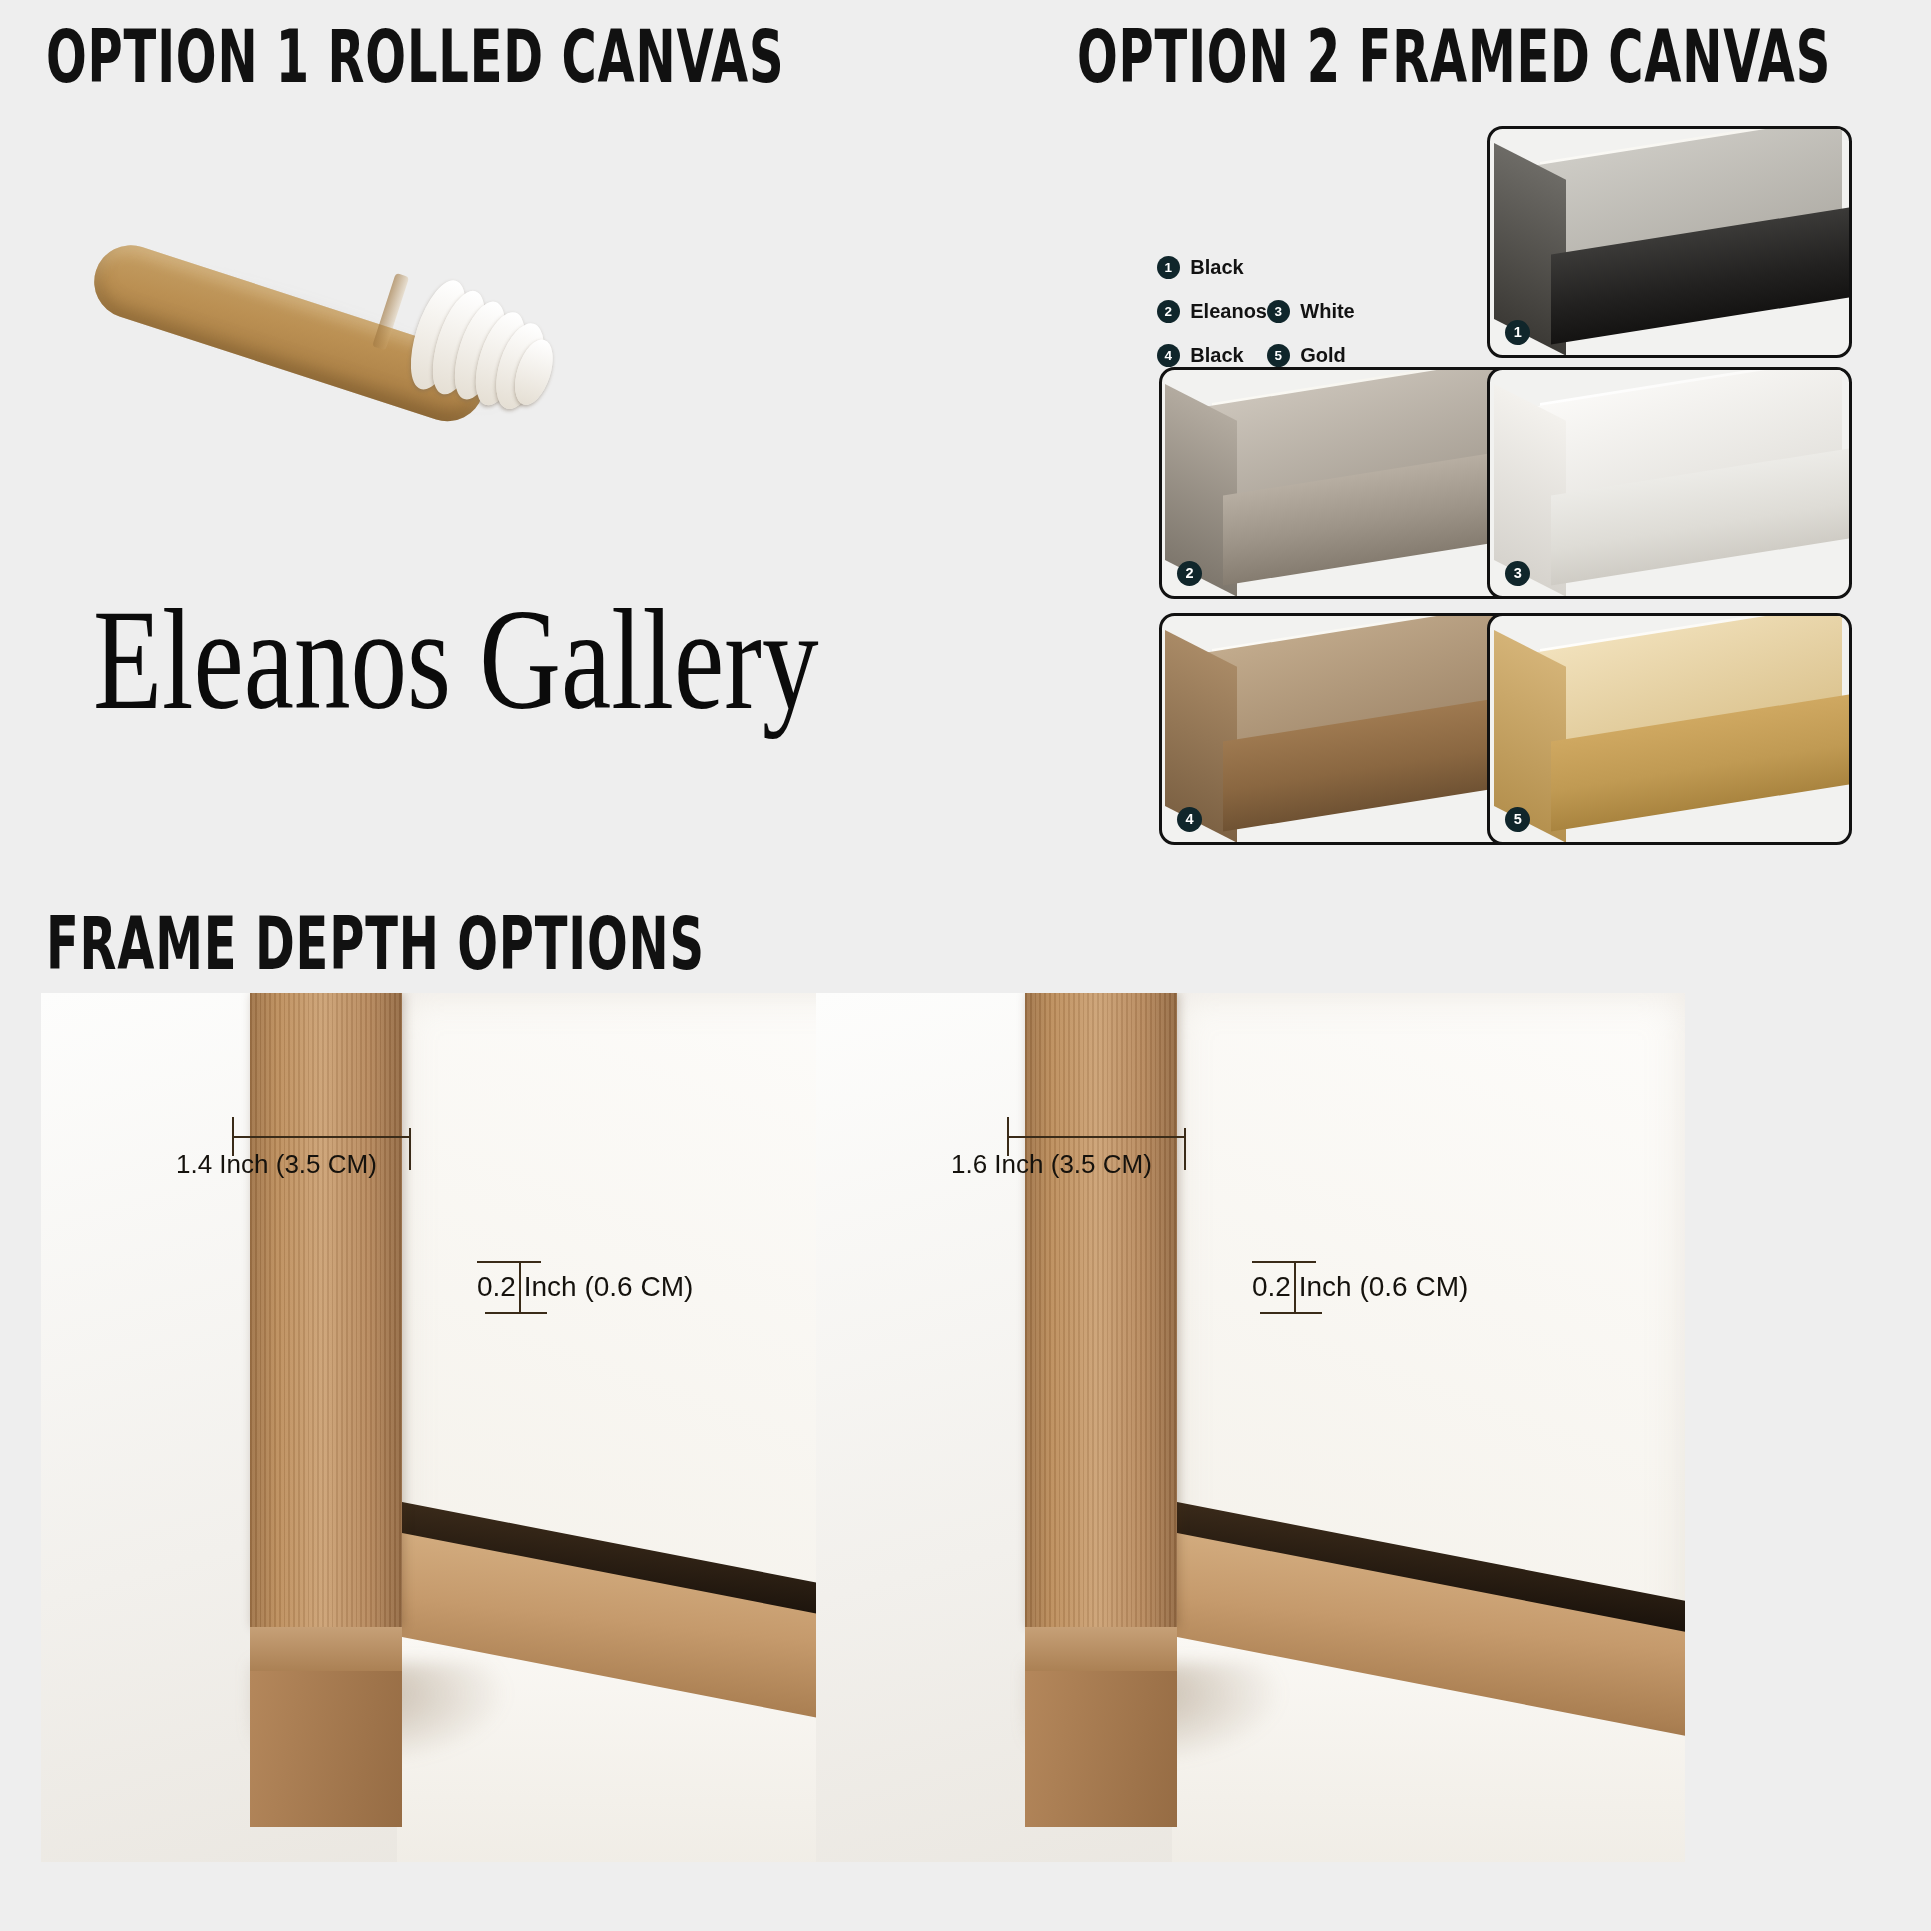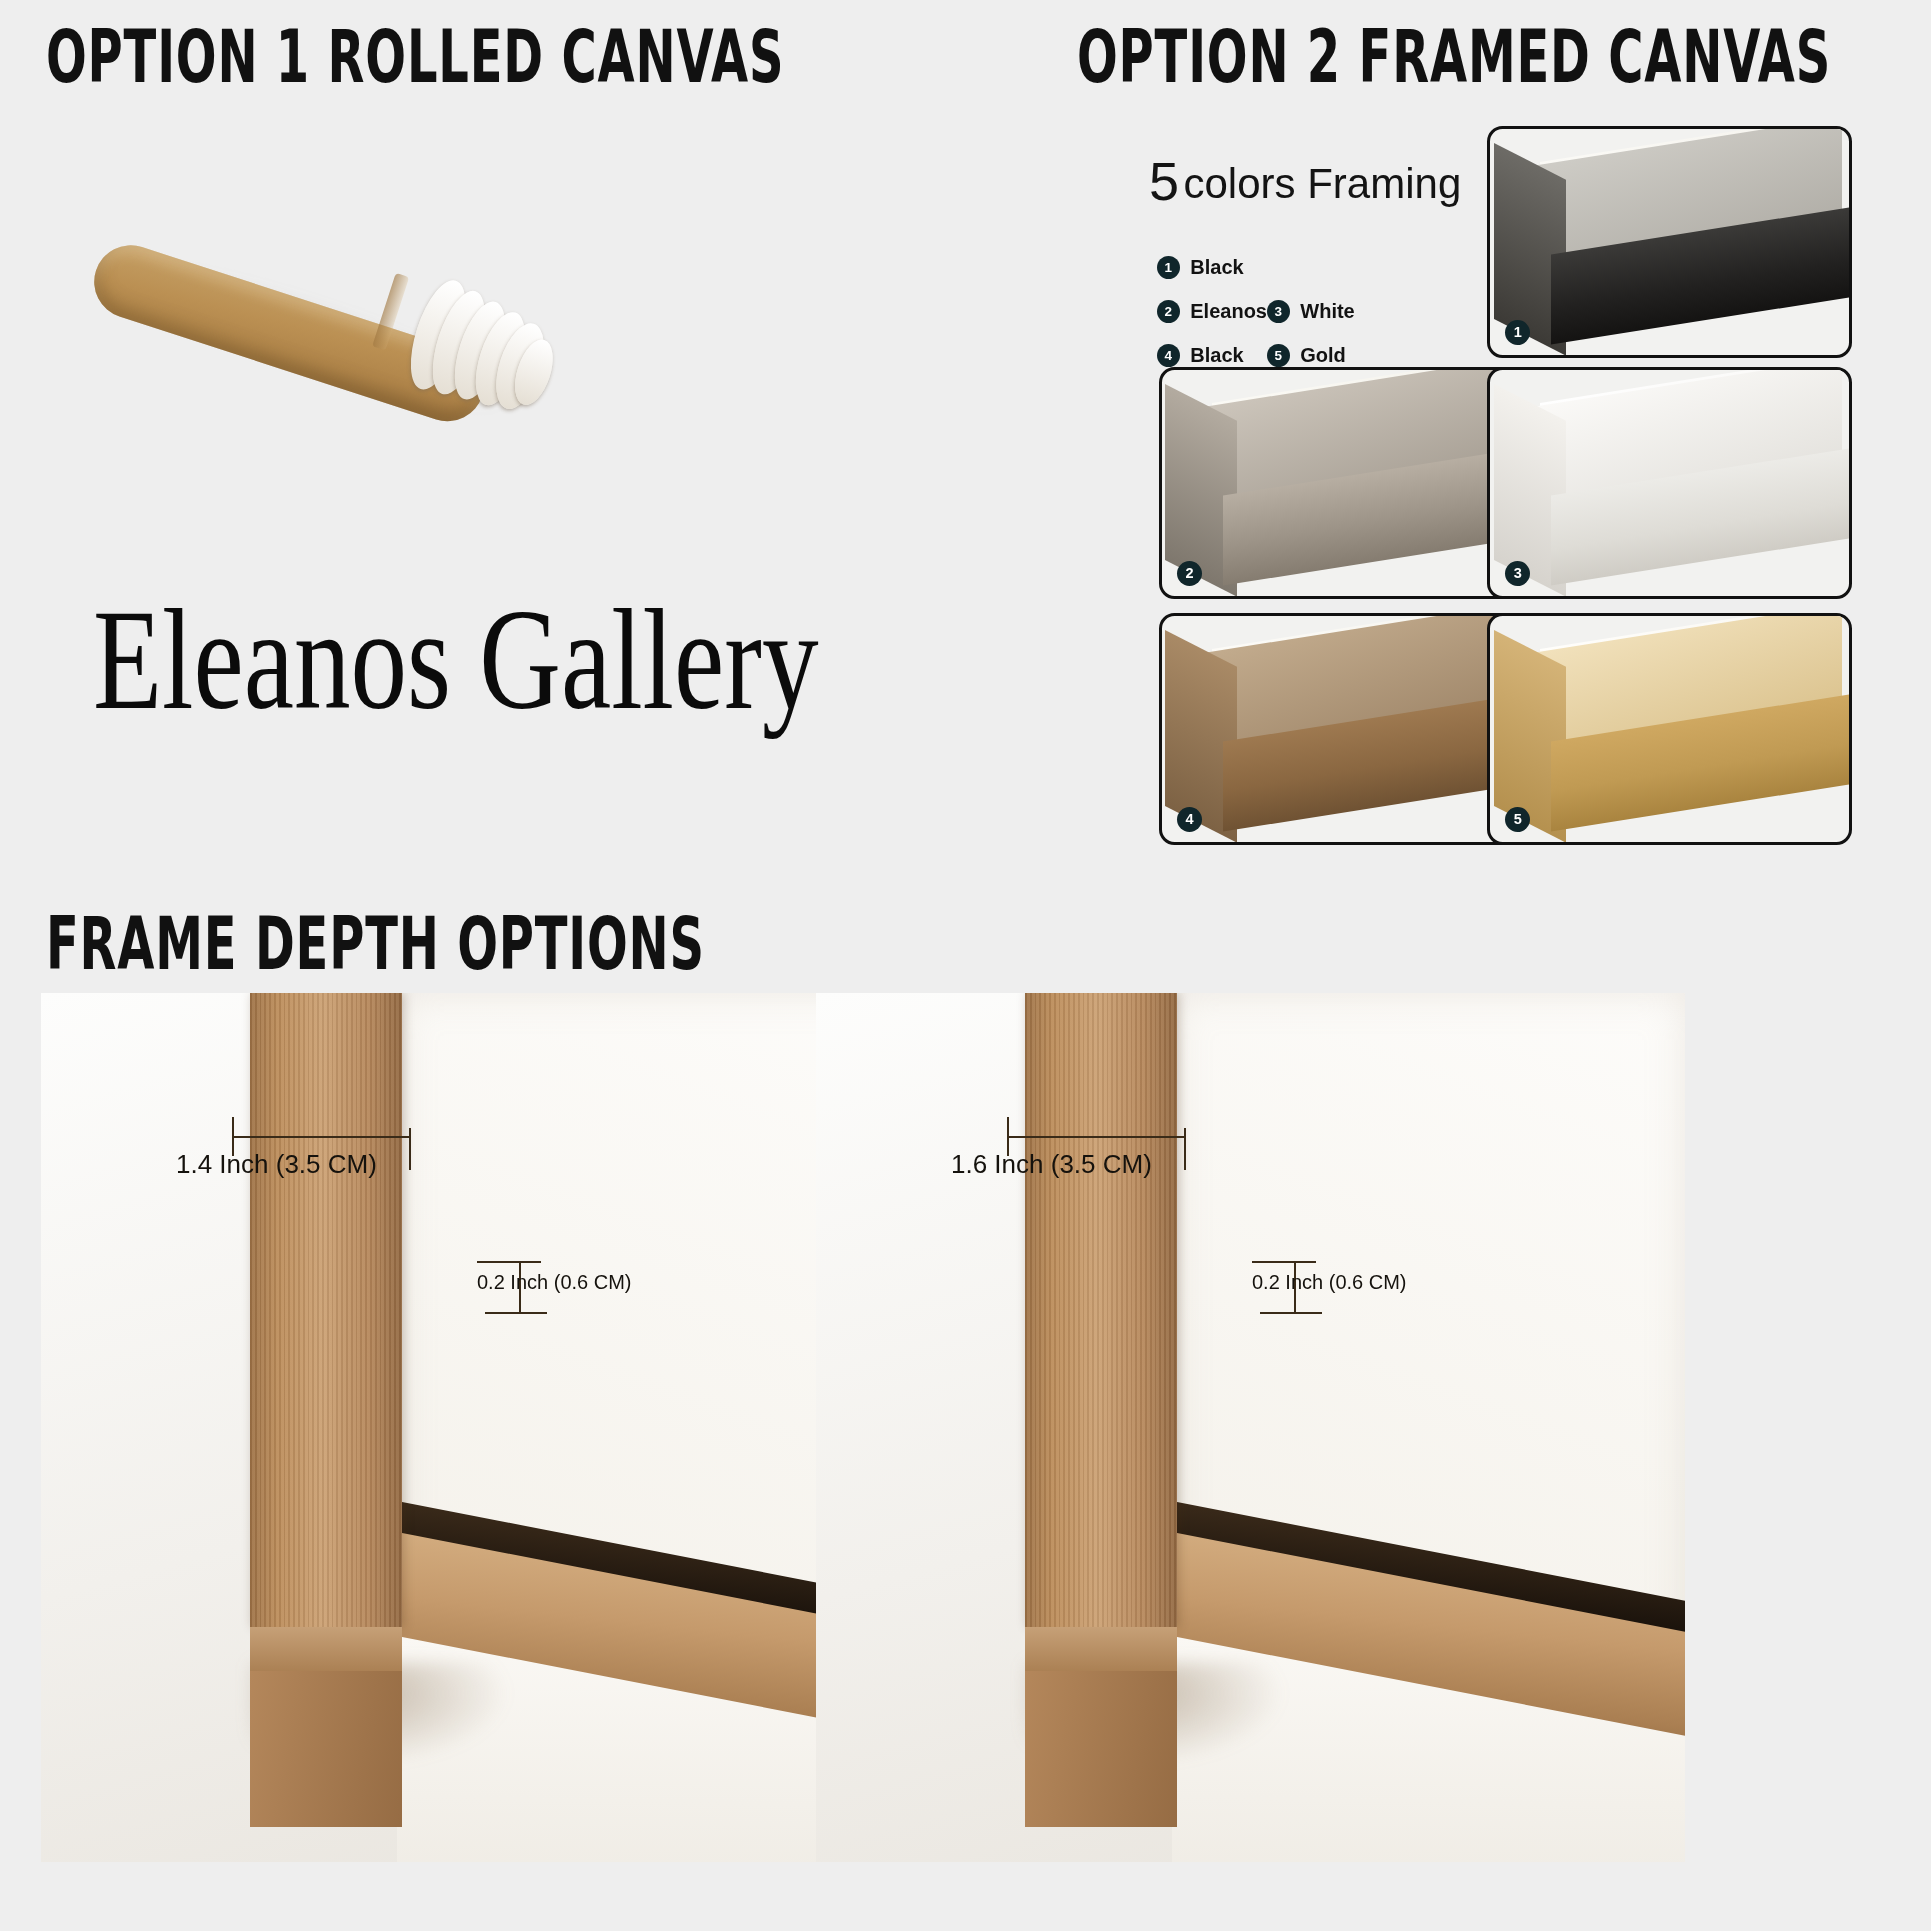--- a/index.html
+++ b/index.html
@@ -189,21 +189,21 @@
 
   
   .dim{position:absolute;z-index:9;}
   .dim-line{position:absolute;background:#3a2b18;height:1.9px;}
   .dim-tick{position:absolute;background:#3a2b18;width:1.9px;}
   .dim-text{
     position:absolute;white-space:nowrap;
     font-family:"Liberation Sans",sans-serif;
     font-size:26px;color:#15120d;
   }
-  .dim-text.small{font-size:20px;}
+  .dim-text.small{font-size:28px;}
 </style>
 </head>
 <body>
 
 <div class="stage">
 
   <div class="marker-head" id="head-option1">OPTION 1 ROLLED CANVAS</div>
 
   <div id="tube-wrap">
     <div class="tube-shadow"></div>
@@ -218,24 +218,20 @@
         <span class="cr-core"></span>
     </div>
   </div>
 
   <div id="brand">Eleanos Gallery</div>
 
   <div class="marker-head" id="head-option2">OPTION 2 FRAMED CANVAS</div>
 
   <div id="swatch-grid">
 
-    <div class="legend-title">
-      <span class="big">5</span>
-      <span class="rest">colors Framing</span>
-    </div>
 
     <div class="legend-rows">
       <div class="legend-row">
         <div class="legend-item">
           <span class="badge">1</span>
           <span class="legend-label">Black</span>
         </div>
       </div>
       <div class="legend-row">
         <div class="legend-item">

